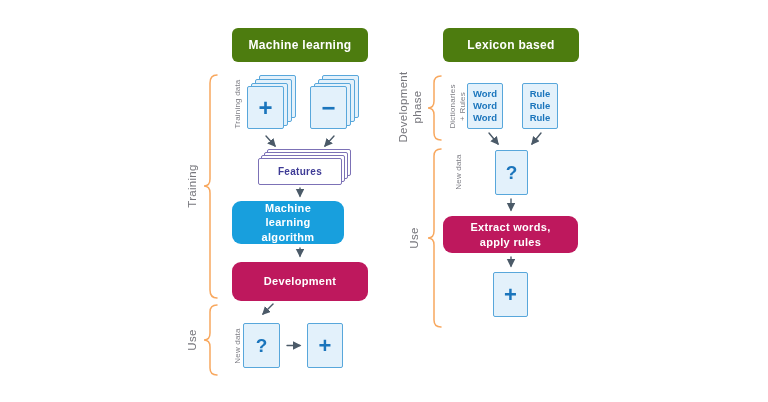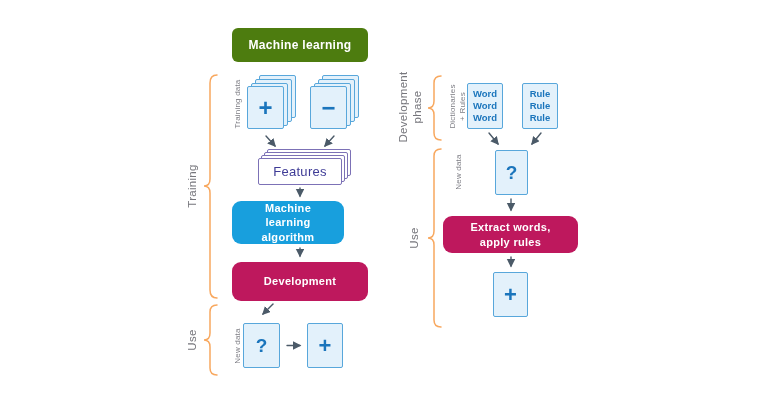--- a/index.html
+++ b/index.html
@@ -50,21 +50,21 @@
 
   
   .fpage {
     position: absolute;
     background: #ffffff;
     border: 1.3px solid #7C71B6;
     border-radius: 2px;
   }
   .fpage.front {
     display: flex; align-items: center; justify-content: center;
-    color: #3E3B96; font-size: 13px; font-weight: 400; letter-spacing: .3px; text-align: right;
+    color: #3E3B96; font-size: 10px; font-weight: 700; letter-spacing: .3px; text-align: right;
   }
 
   
   .cell-box {
     display: flex; align-items: center; justify-content: center;
     background: #E3F1FB;
     border: 1.5px solid #58A7DB;
     border-radius: 2px;
     color: #1B75BC; font-weight: 700;
     text-align: center;
@@ -161,20 +161,21 @@
   <div class="abs vlabel small" style="left:212px; top:340px; width:50px; height:12px;">New data</div>
 
   <div class="abs cell-box" style="left:243px; top:323px; width:37px; height:45px;">
     <span class="sym-q">?</span>
   </div>
 
   <div class="abs cell-box" style="left:307px; top:323px; width:36px; height:45px;">
     <span class="sym-lg">+</span>
   </div>
 
+  <div class="abs header-pill" style="left:443px; top:28px; width:136px; height:34px;">Lexicon based</div>
 
   <div class="abs vlabel large wrap" style="left:370px; top:93px; width:80px; height:28px;">Development phase</div>
   <div class="abs vlabel large" style="left:399px; top:231px; width:30px; height:14px;">Use</div>
 
   <div class="abs vlabel small wrap" style="left:429px; top:97px; width:56px; height:19px;">
     <span>
       <span style="display:block;">Dictionaries</span>
       <span style="display:block;">+ Rules</span>
     </span>
   </div>

